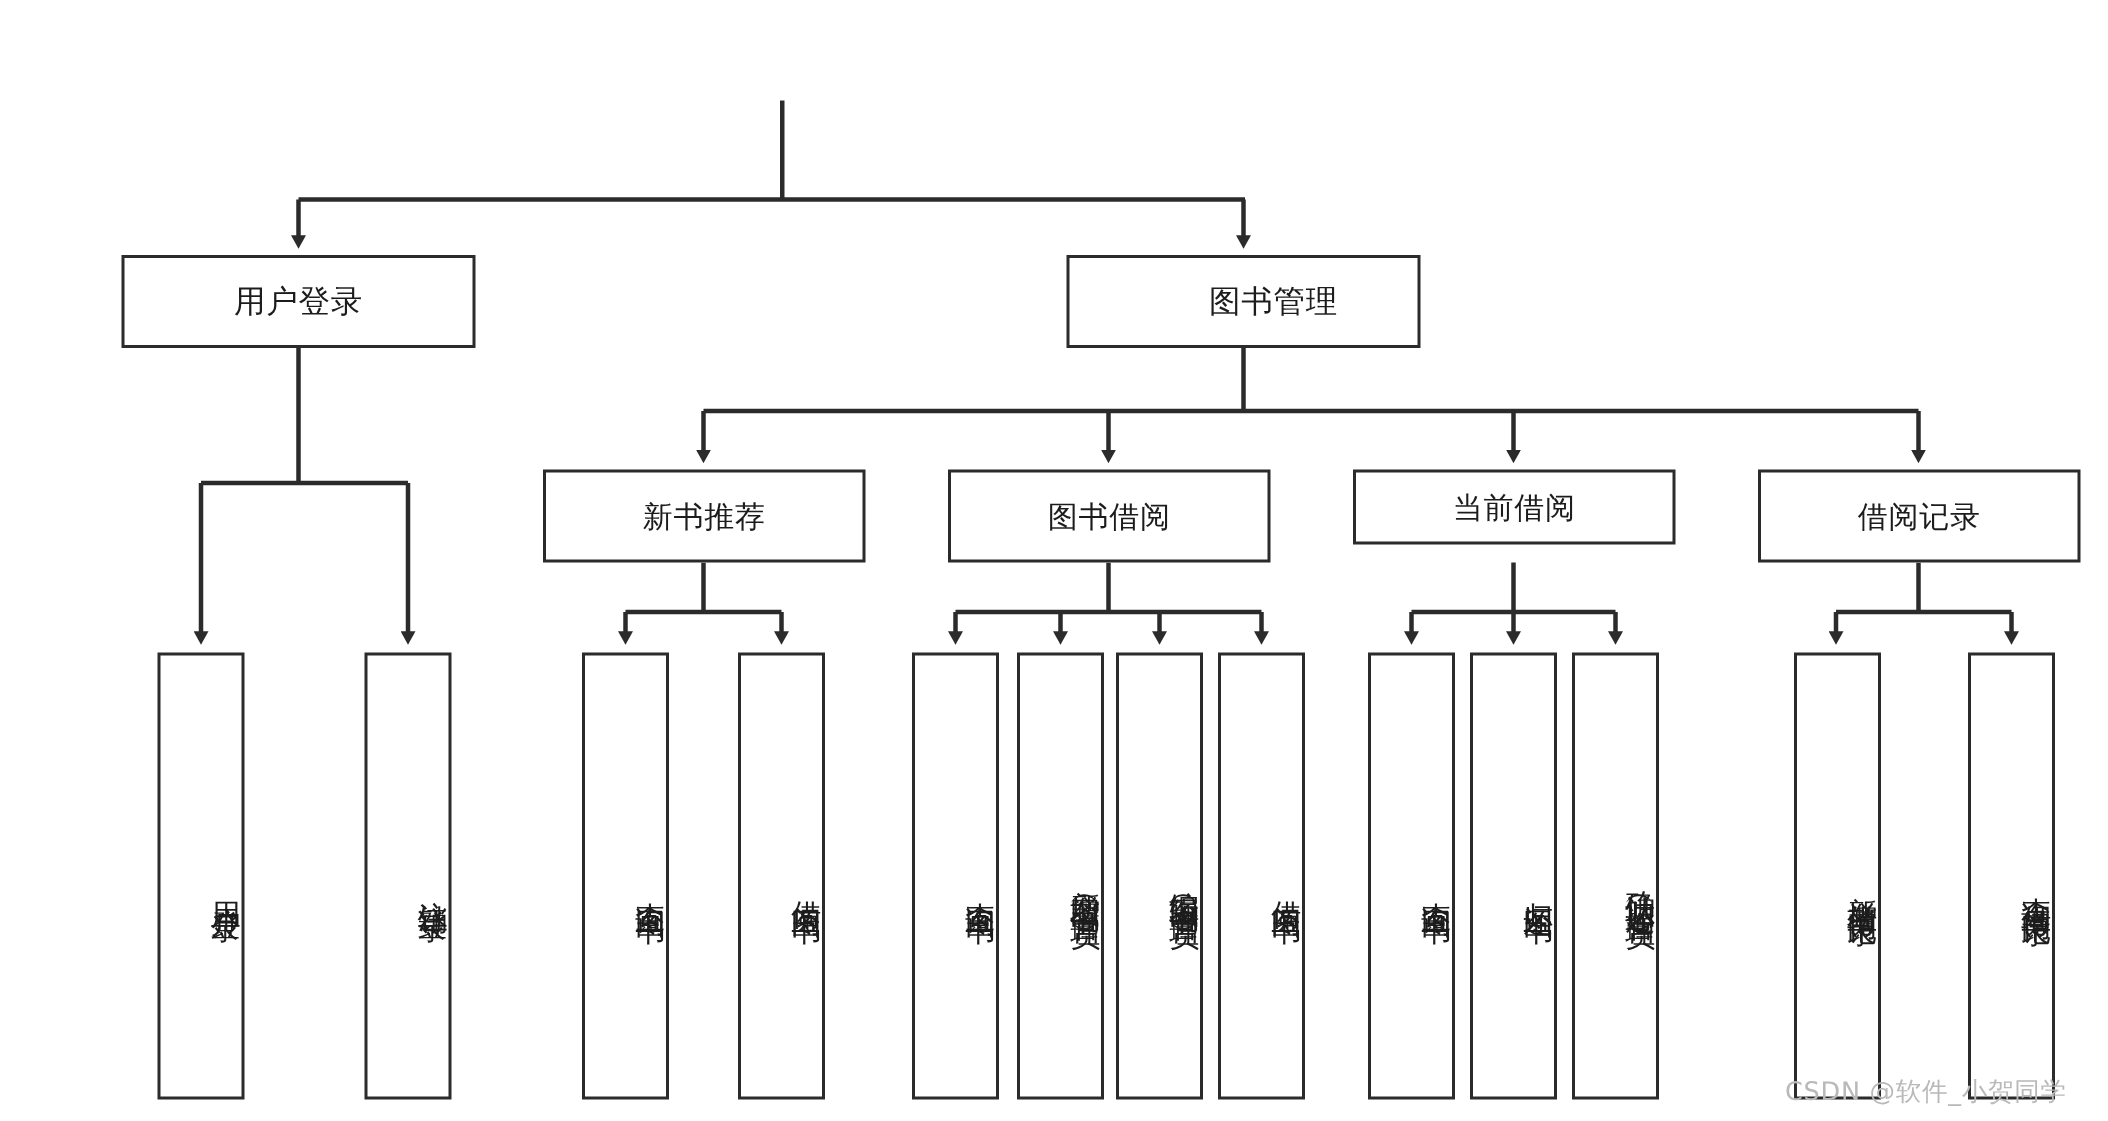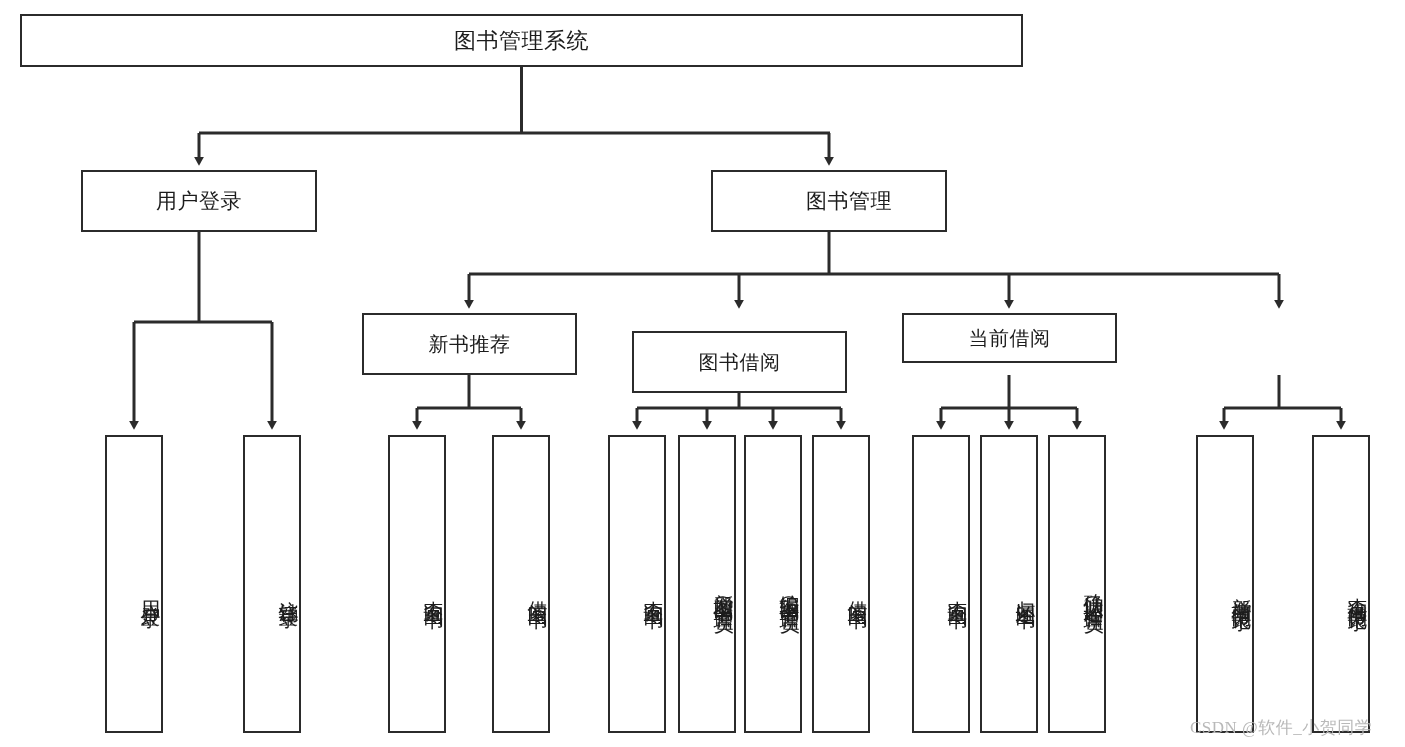--- a/index.html
+++ b/index.html
@@ -54,21 +54,20 @@
     letter-spacing: 3px;
     line-height: 1.0;
   }
   .watermark {
     position: absolute;
     color: #b9b9b9;
     font-size: 17px;
     letter-spacing: 0.5px;
     white-space: nowrap;
     z-index: 3;
-    font-family: Liberation Serif, serif;
   }
 </style>
 </head>
 <body>
 
 <div id="canvas">
 
   <svg id="wires" viewBox="0 0 1405 747" xmlns="http://www.w3.org/2000/svg">
     <defs>
       <marker id="arrow" markerWidth="9" markerHeight="10" refX="1.2" refY="5" orient="auto" markerUnits="userSpaceOnUse">
@@ -112,39 +111,39 @@
       <path d="M1009,408 L1009,422" marker-end="url(#arrow)"></path>
       <path d="M1077,408 L1077,422" marker-end="url(#arrow)"></path>
 
       <path d="M1279,375 L1279,408"></path>
       <path d="M1224,408 L1341,408"></path>
       <path d="M1224,408 L1224,422" marker-end="url(#arrow)"></path>
       <path d="M1341,408 L1341,422" marker-end="url(#arrow)"></path>
     </g>
   </svg>
 
-  <div class="node root" style="left:20px; top:14px; width:1003px; height:53px;">
-    <span>图书管理系统</span>
-  </div>
 
   <div class="node level1" style="left:81px; top:170px; width:236px; height:62px;">
     <span>用户登录</span>
   </div>
   <div class="node level1" style="left:711px; top:170px; width:236px; height:62px;padding-left:40px;">
     <span>图书管理</span>
   </div>
 
   <div class="node level2" style="left:362px; top:313px; width:215px; height:62px;">
     <span>新书推荐</span>
   </div>
-  <div class="node level2" style="left:632px; top:313px; width:215px; height:62px;margin-top:18px;">
+  <div class="node level2" style="left:632px; top:313px; width:215px; height:62px;">
     <span>图书借阅</span>
   </div>
   <div class="node level2" style="left:902px; top:313px; width:215px; height:50px;">
     <span>当前借阅</span>
+  </div>
+  <div class="node level2" style="left:1172px; top:313px; width:215px; height:62px;">
+    <span>借阅记录</span>
   </div>
 
   <div class="node leaf" style="left:105px; top:435px; width:58px; height:298px;">
     <span>用户登录</span>
   </div>
   <div class="node leaf" style="left:243px; top:435px; width:58px; height:298px;">
     <span>注销登录</span>
   </div>
 
   <div class="node leaf" style="left:388px; top:435px; width:58px; height:298px;">

